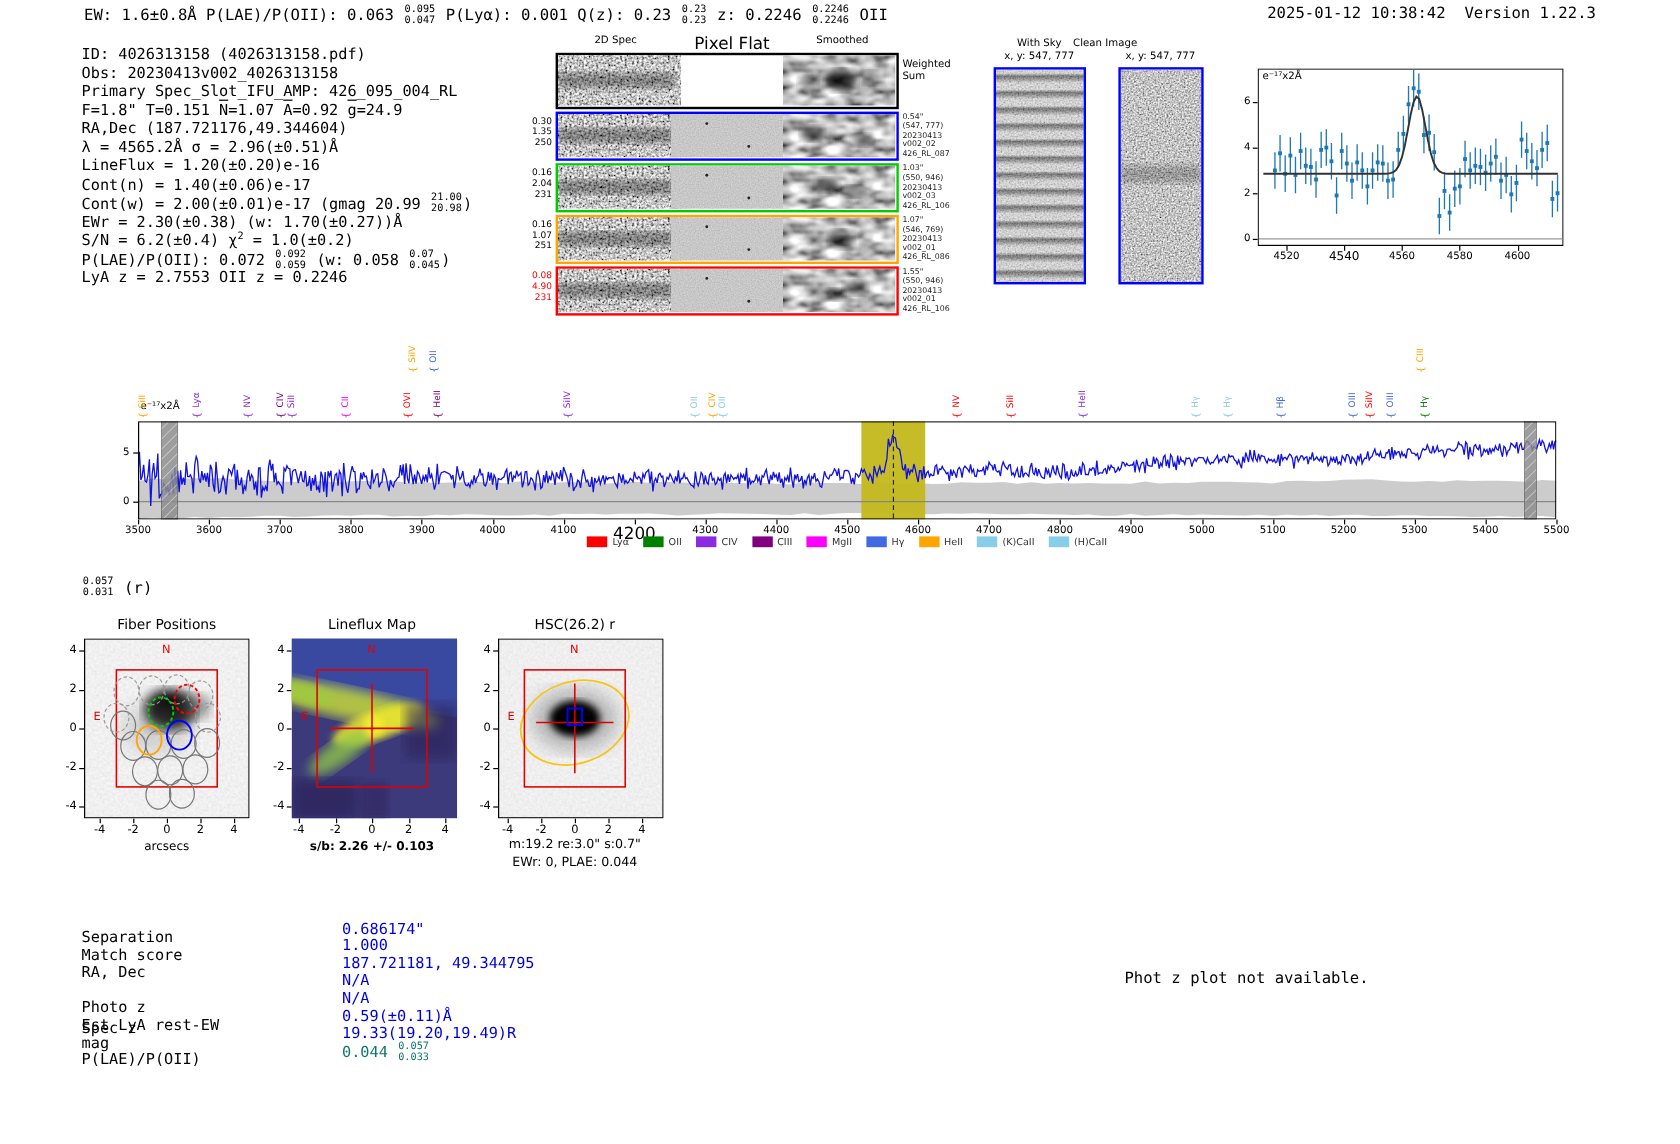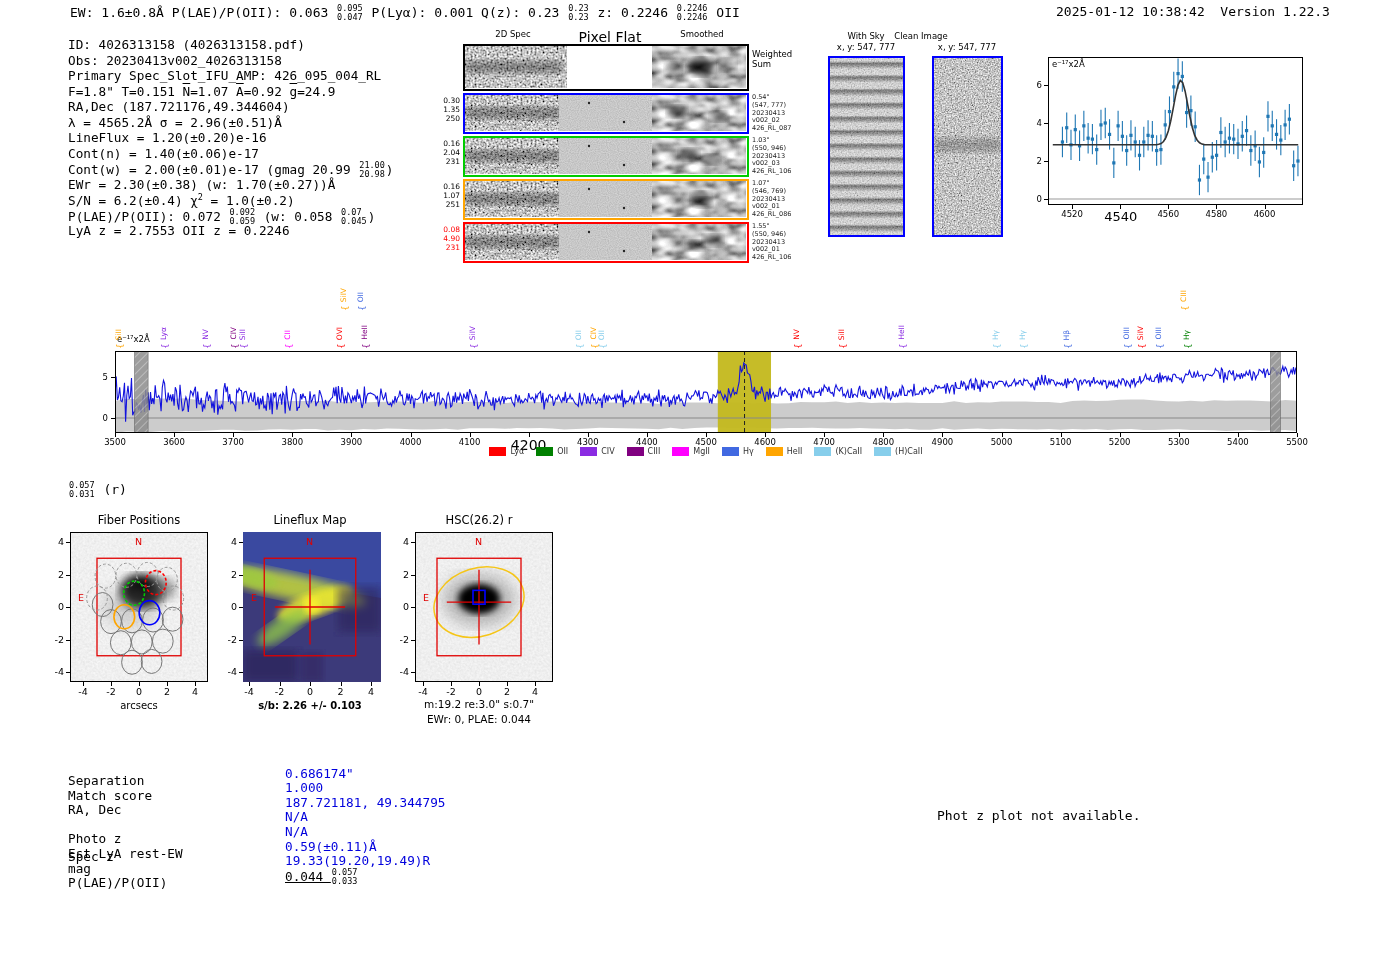--- a/index.html
+++ b/index.html
@@ -381,21 +381,21 @@
       <div class="abs ticklab" style="left: 1028px; top: 194px; width: 14px; text-align: right; font-size: 8.5px;">0</div>
       <div class="abs" style="left: 1044px; top: 199px; width: 4px; height: 1px; background: rgb(0, 0, 0);"></div>
       <div class="abs ticklab" style="left: 1028px; top: 156px; width: 14px; text-align: right; font-size: 8.5px;">2</div>
       <div class="abs" style="left: 1044px; top: 161px; width: 4px; height: 1px; background: rgb(0, 0, 0);"></div>
       <div class="abs ticklab" style="left: 1028px; top: 118px; width: 14px; text-align: right; font-size: 8.5px;">4</div>
       <div class="abs" style="left: 1044px; top: 123px; width: 4px; height: 1px; background: rgb(0, 0, 0);"></div>
       <div class="abs ticklab" style="left: 1028px; top: 80px; width: 14px; text-align: right; font-size: 8.5px;">6</div>
       <div class="abs" style="left: 1044px; top: 85px; width: 4px; height: 1px; background: rgb(0, 0, 0);"></div>
       <div class="abs ticklab" style="left: 1056.06px; top: 209px; width: 32px; text-align: center; font-size: 8.5px;">4520</div>
       <div class="abs" style="left: 1072.06px; top: 205px; width: 1px; height: 4px; background: rgb(0, 0, 0);"></div>
-      <div class="abs ticklab" style="left: 1104.17px; top: 209px; width: 32px; text-align: center; font-size: 13px;">4540</div>
+      <div class="abs ticklab" style="left: 1104.17px; top: 209px; width: 32px; text-align: center; font-size: 10px;">4540</div>
       <div class="abs" style="left: 1120.17px; top: 205px; width: 1px; height: 4px; background: rgb(0, 0, 0);"></div>
       <div class="abs ticklab" style="left: 1152.28px; top: 209px; width: 32px; text-align: center; font-size: 8.5px;">4560</div>
       <div class="abs" style="left: 1168.28px; top: 205px; width: 1px; height: 4px; background: rgb(0, 0, 0);"></div>
       <div class="abs ticklab" style="left: 1200.4px; top: 209px; width: 32px; text-align: center; font-size: 8.5px;">4580</div>
       <div class="abs" style="left: 1216.4px; top: 205px; width: 1px; height: 4px; background: rgb(0, 0, 0);"></div>
       <div class="abs ticklab" style="left: 1248.51px; top: 209px; width: 32px; text-align: center; font-size: 8.5px;">4600</div>
       <div class="abs" style="left: 1264.51px; top: 205px; width: 1px; height: 4px; background: rgb(0, 0, 0);"></div>
     </div>
   <div id="spectrum">
       <svg width="1182" height="82" style="position: absolute; left: 115px; top: 351px; overflow: hidden;">
@@ -741,20 +741,20 @@
       <div class="abs mono" style="left: 285px; top: 794.7px; font-size: 12.7px; white-space: nowrap; color: rgb(0, 0, 221);"><span>187.721181, 49.344795</span></div>
       <div class="abs mono" style="left: 68px; top: 849px; font-size: 12.7px; white-space: nowrap;">Spec z</div>
       <div class="abs mono" style="left: 285px; top: 809.3px; font-size: 12.7px; white-space: nowrap; color: rgb(0, 0, 221);"><span>N/A</span></div>
       <div class="abs mono" style="left: 68px; top: 831.4px; font-size: 12.7px; white-space: nowrap;">Photo z</div>
       <div class="abs mono" style="left: 285px; top: 823.9px; font-size: 12.7px; white-space: nowrap; color: rgb(0, 0, 221);"><span>N/A</span></div>
       <div class="abs mono" style="left: 68px; top: 846px; font-size: 12.7px; white-space: nowrap;">Est LyA rest-EW</div>
       <div class="abs mono" style="left: 285px; top: 838.5px; font-size: 12.7px; white-space: nowrap; color: rgb(0, 0, 221);"><span>0.59(±0.11)Å</span></div>
       <div class="abs mono" style="left: 68px; top: 860.6px; font-size: 12.7px; white-space: nowrap;">mag</div>
       <div class="abs mono" style="left: 285px; top: 853.1px; font-size: 12.7px; white-space: nowrap; color: rgb(0, 0, 221);"><span>19.33(19.20,19.49)R</span></div>
       <div class="abs mono" style="left: 68px; top: 875.2px; font-size: 12.7px; white-space: nowrap;">P(LAE)/P(OII)</div>
-      <div class="abs mono" style="left: 285px; top: 867.7px; font-size: 12.7px; white-space: nowrap; color: #000000; text-decoration: underline;"><span>0.044 </span><span class="frac">
+      <div class="abs mono" style="left: 285px; top: 867.7px; font-size: 12.7px; white-space: nowrap; color: #0f766e;"><span>0.044 </span><span class="frac">
           <span>0.057</span>
           <span>0.033</span>
         </span></div>
     </div>
 
   <div id="notice" class="abs mono" style="left:937px;top:808px;font-size:13px;">Phot z plot not available.</div>
 </div>
 
 </body></html>

